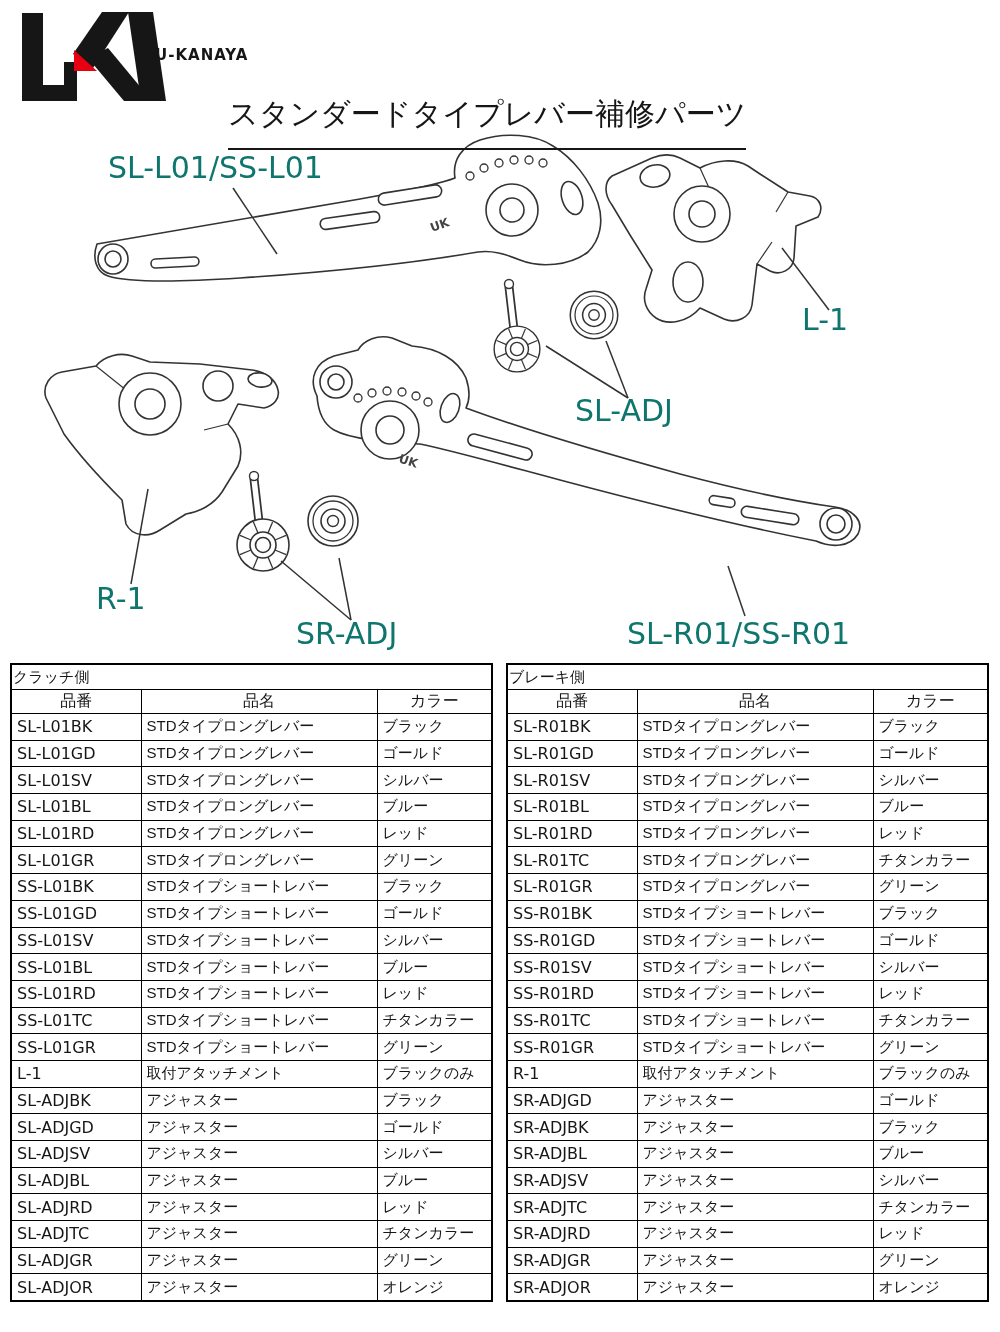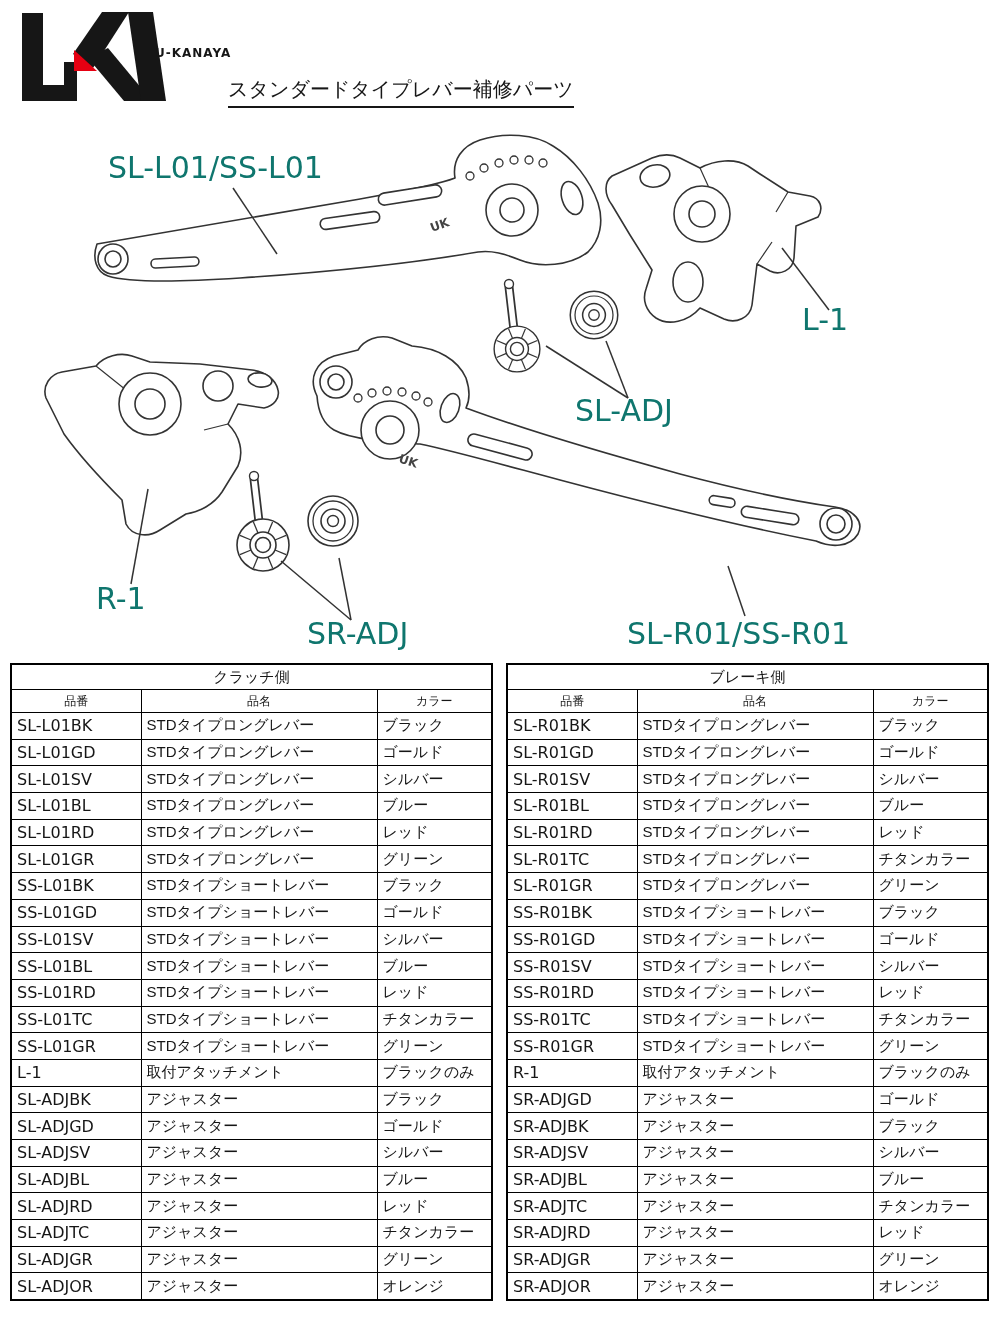--- a/index.html
+++ b/index.html
@@ -4,45 +4,45 @@
 <style>
   html,body{margin:0;padding:0;background:#fff;}
   body{
     position:relative;width:1000px;height:1332px;overflow:hidden;
     font-family:"Liberation Sans",sans-serif;color:#111;
   }
   .diagram-svg{position:absolute;left:0;top:0;pointer-events:none;}
   .brand-text{
     position:absolute;left:155px;top:46px;
     font-family:"DejaVu Sans","Liberation Sans",sans-serif;
-    font-weight:800;font-size:12px;letter-spacing:1px;color:#161616;
+    font-weight:800;font-size:15px;letter-spacing:1px;color:#161616;
   }
   .page-title{
-    position:absolute;left:228px;top:76px;
-    font-size:20px;color:#161616;letter-spacing:0px;
-    border-bottom:2px solid #161616;padding-bottom:3px;white-space:nowrap;
+    position:absolute;left:228px;top:94px;
+    font-size:30px;color:#161616;letter-spacing:0px;
+    border-bottom:2px solid #161616;padding-bottom:13px;white-space:nowrap;
   }
   .part-label{
     position:absolute;white-space:nowrap;
     font-family:"DejaVu Sans","Liberation Sans",sans-serif;
     font-size:30px;color:#0f766e;
   }
   .tables-row{
     position:absolute;left:10px;top:663px;display:flex;gap:13px;
   }
   table.parts-table{
     border-collapse:collapse;table-layout:fixed;width:481px;
     background:#fff;border:2px solid #000;
   }
   table.parts-table th,table.parts-table td{
     border:1px solid #000;overflow:hidden;white-space:nowrap;
     font-weight:normal;color:#161616;
   }
-  .t-title th{height:22px;font-size:15px;text-align:center;}
-  .t-head th{height:20px;font-size:12px;text-align:center;}
+  .t-title th{height:22px;font-size:15px;text-align:left;}
+  .t-head th{height:20px;font-size:16px;text-align:center;}
   table.parts-table tbody td{height:25.7px;padding:0 2px 0 5px;}
   td.c0{font-family:"DejaVu Sans","Liberation Sans",sans-serif;font-size:16px;}
   td.c1,td.c2{font-size:15px;}
 </style>
 </head>
 <body>
 
 <svg class="diagram-svg" width="1000" height="660" viewBox="0 0 1000 660">
   <defs>
     <g id="starwheel">
@@ -203,21 +203,21 @@
   </g>
 </svg>
 
 <div class="brand-text">U-KANAYA</div>
 <div class="page-title">スタンダードタイプレバー補修パーツ</div>
 
 <div class="part-label" style="left:108px;top:150px;">SL-L01/SS-L01</div>
 <div class="part-label" style="left:802px;top:302px;">L-1</div>
 <div class="part-label" style="left:575px;top:393px;">SL-ADJ</div>
 <div class="part-label" style="left:96px;top:581px;">R-1</div>
-<div class="part-label" style="left:307px;top:616px;">SR-ADJ</div>
+<div class="part-label" style="left:296px;top:616px;">SR-ADJ</div>
 <div class="part-label" style="left:627px;top:616px;">SL-R01/SS-R01</div>
 
 <div class="tables-row">
 
   <table class="parts-table">
     <colgroup>
         <col style="width:130px">
         <col style="width:236px">
         <col style="width:115px">
       </colgroup>
@@ -436,28 +436,28 @@
           <td class="c0">SR-ADJGD</td>
           <td class="c1">アジャスター</td>
           <td class="c2">ゴールド</td>
         </tr>
         <tr>
           <td class="c0">SR-ADJBK</td>
           <td class="c1">アジャスター</td>
           <td class="c2">ブラック</td>
         </tr>
         <tr>
+          <td class="c0">SR-ADJBL</td>
+          <td class="c1">アジャスター</td>
+          <td class="c2">ブルー</td>
+        </tr>
+        <tr>
           <td class="c0">SR-ADJSV</td>
           <td class="c1">アジャスター</td>
           <td class="c2">シルバー</td>
-        </tr>
-        <tr>
-          <td class="c0">SR-ADJBL</td>
-          <td class="c1">アジャスター</td>
-          <td class="c2">ブルー</td>
         </tr>
         <tr>
           <td class="c0">SR-ADJTC</td>
           <td class="c1">アジャスター</td>
           <td class="c2">チタンカラー</td>
         </tr>
         <tr>
           <td class="c0">SR-ADJRD</td>
           <td class="c1">アジャスター</td>
           <td class="c2">レッド</td>

